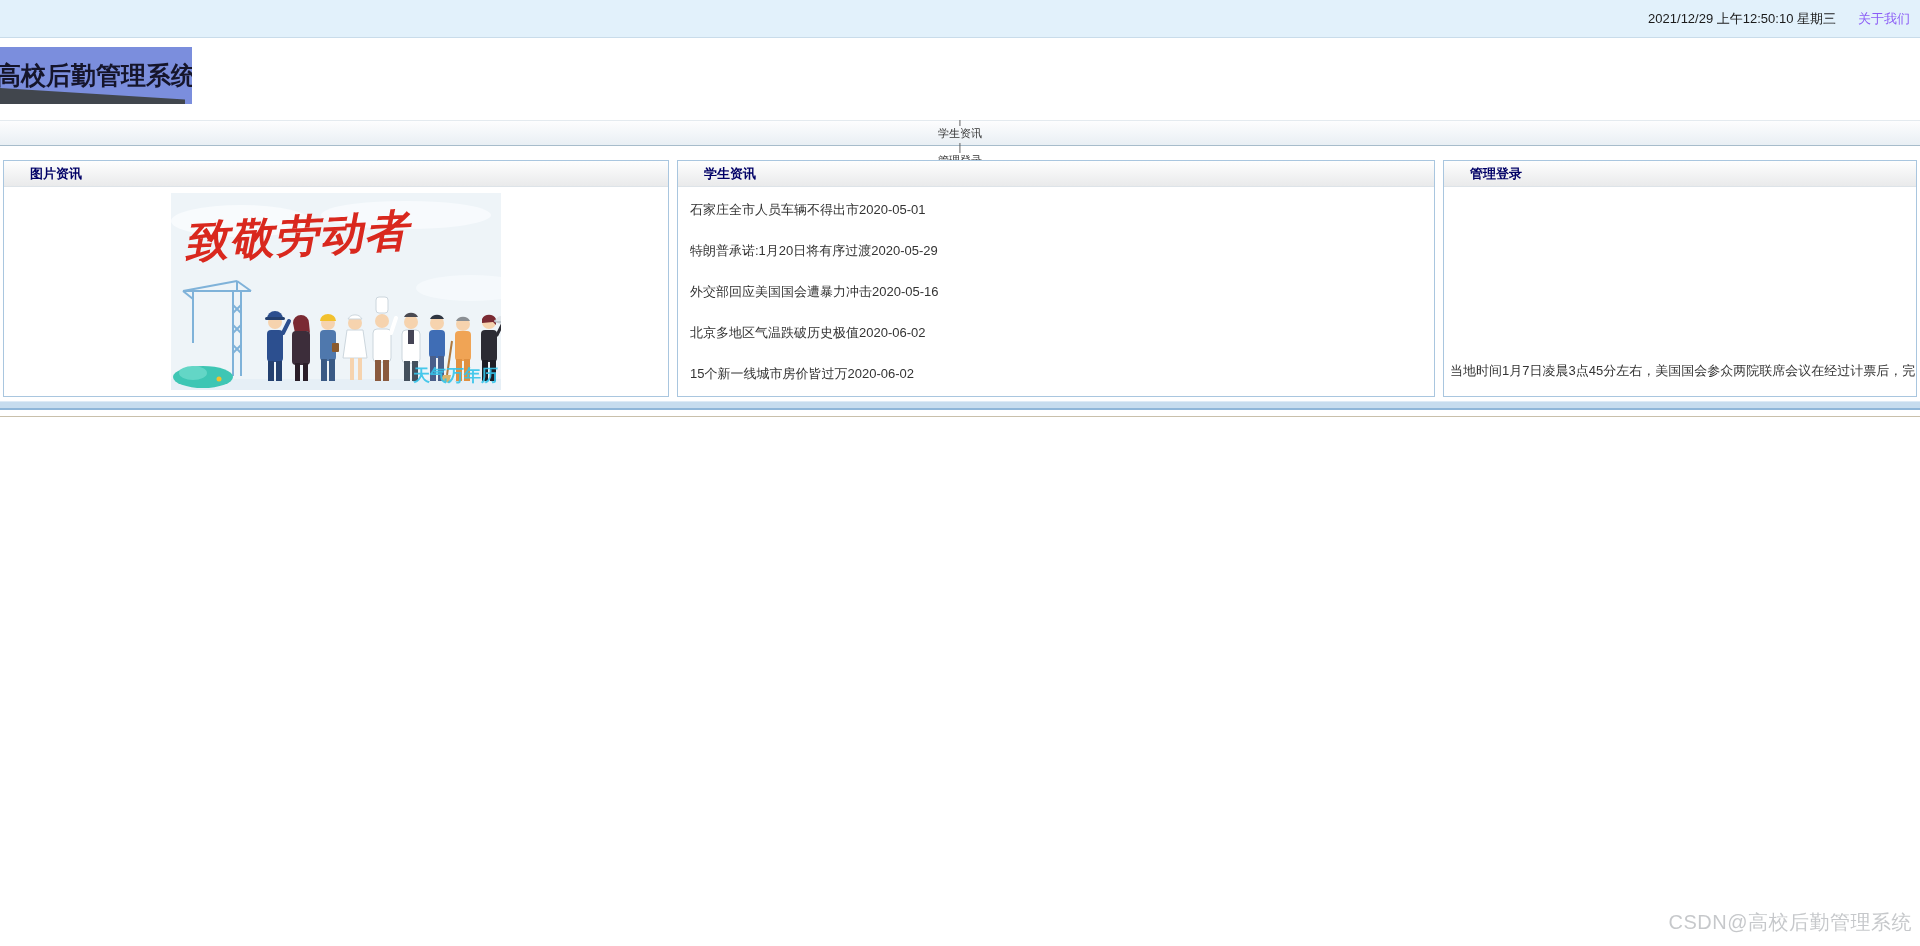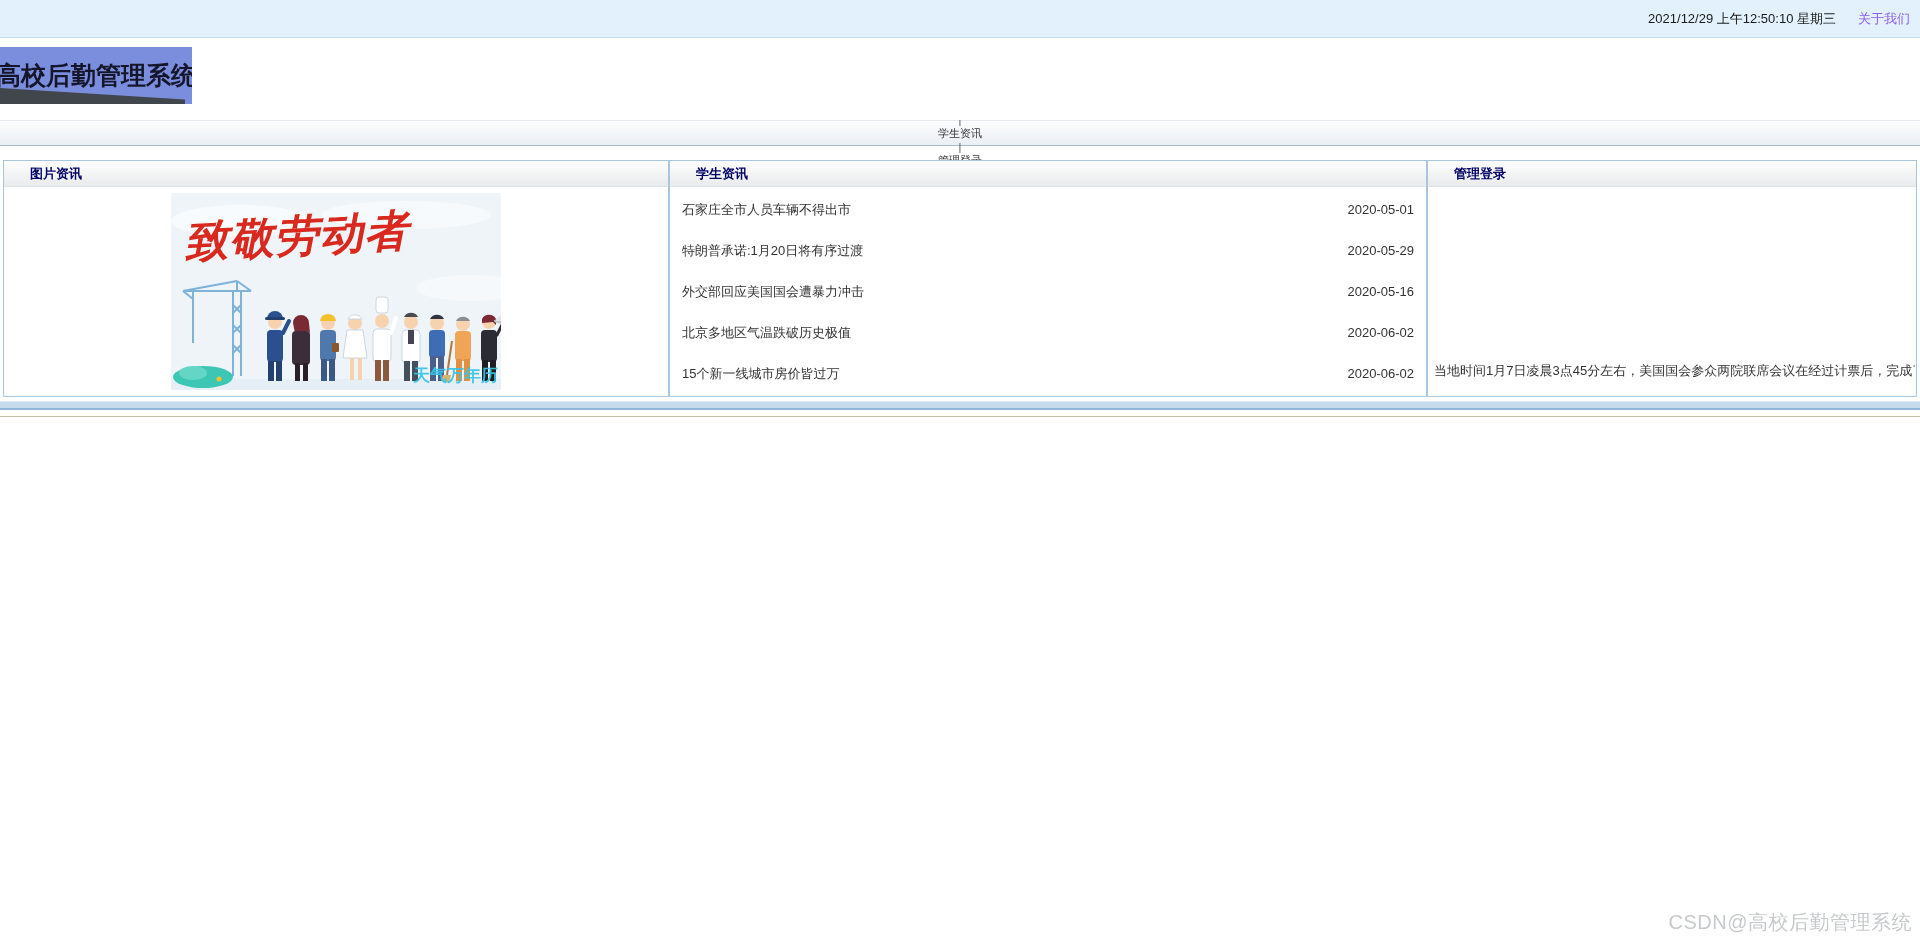--- a/index.html
+++ b/index.html
@@ -39,41 +39,41 @@
     height:26px;
     border-top:1px solid #e4eaef;
     border-bottom:1px solid #a7bccb;
     background:linear-gradient(#fdfdfe,#e9eff4);
     display:flex; align-items:center; justify-content:center;
     font-size:11px; color:#333;flex-direction:column;
   }
   .navbar a { color:#333; text-decoration:none; cursor:pointer; }
   .navbar .sep { margin:0 7px; color:#555; }
   
-  .content { display:flex; padding:14px 3px 0 3px; }
+  .content { display:flex; gap:8px; padding:14px 3px 0 3px; }
   .panel {
     border:1px solid #a9c6df; background:#fff; height:237px; overflow:hidden;
   }
   .panel-header {
     height:26px; line-height:25px;
     background:linear-gradient(#fefefe,#e9eaeb);
     border-bottom:1px solid #dde3e8;
     font-size:13px; font-weight:bold; color:#000066;
     padding-left:26px;
   }
   .panel.photo  { width:666px; }
   .panel.news   { width:758px; }
   .panel.notice { flex:1; position:relative; }
   
   .photo-body { height:209px; display:flex; justify-content:center; padding-top:6px; }
   .photo-frame { width:330px; height:197px; cursor:pointer; }
   
   .news-list { padding-top:2px; }
   .news-row {
-    display:flex; justify-content:space-between; align-items:center;
+    display:flex; align-items:center;
     height:41px; padding:0 12px; font-size:13px; color:#333;
   }
   .news-row .title { cursor:pointer; }
   .news-row .date { color:#333; }
   
   .notice-marquee {
     position:absolute; left:6px; right:1px; bottom:16px;
     font-size:13px; color:#333; white-space:nowrap; overflow:hidden;
   }
   

